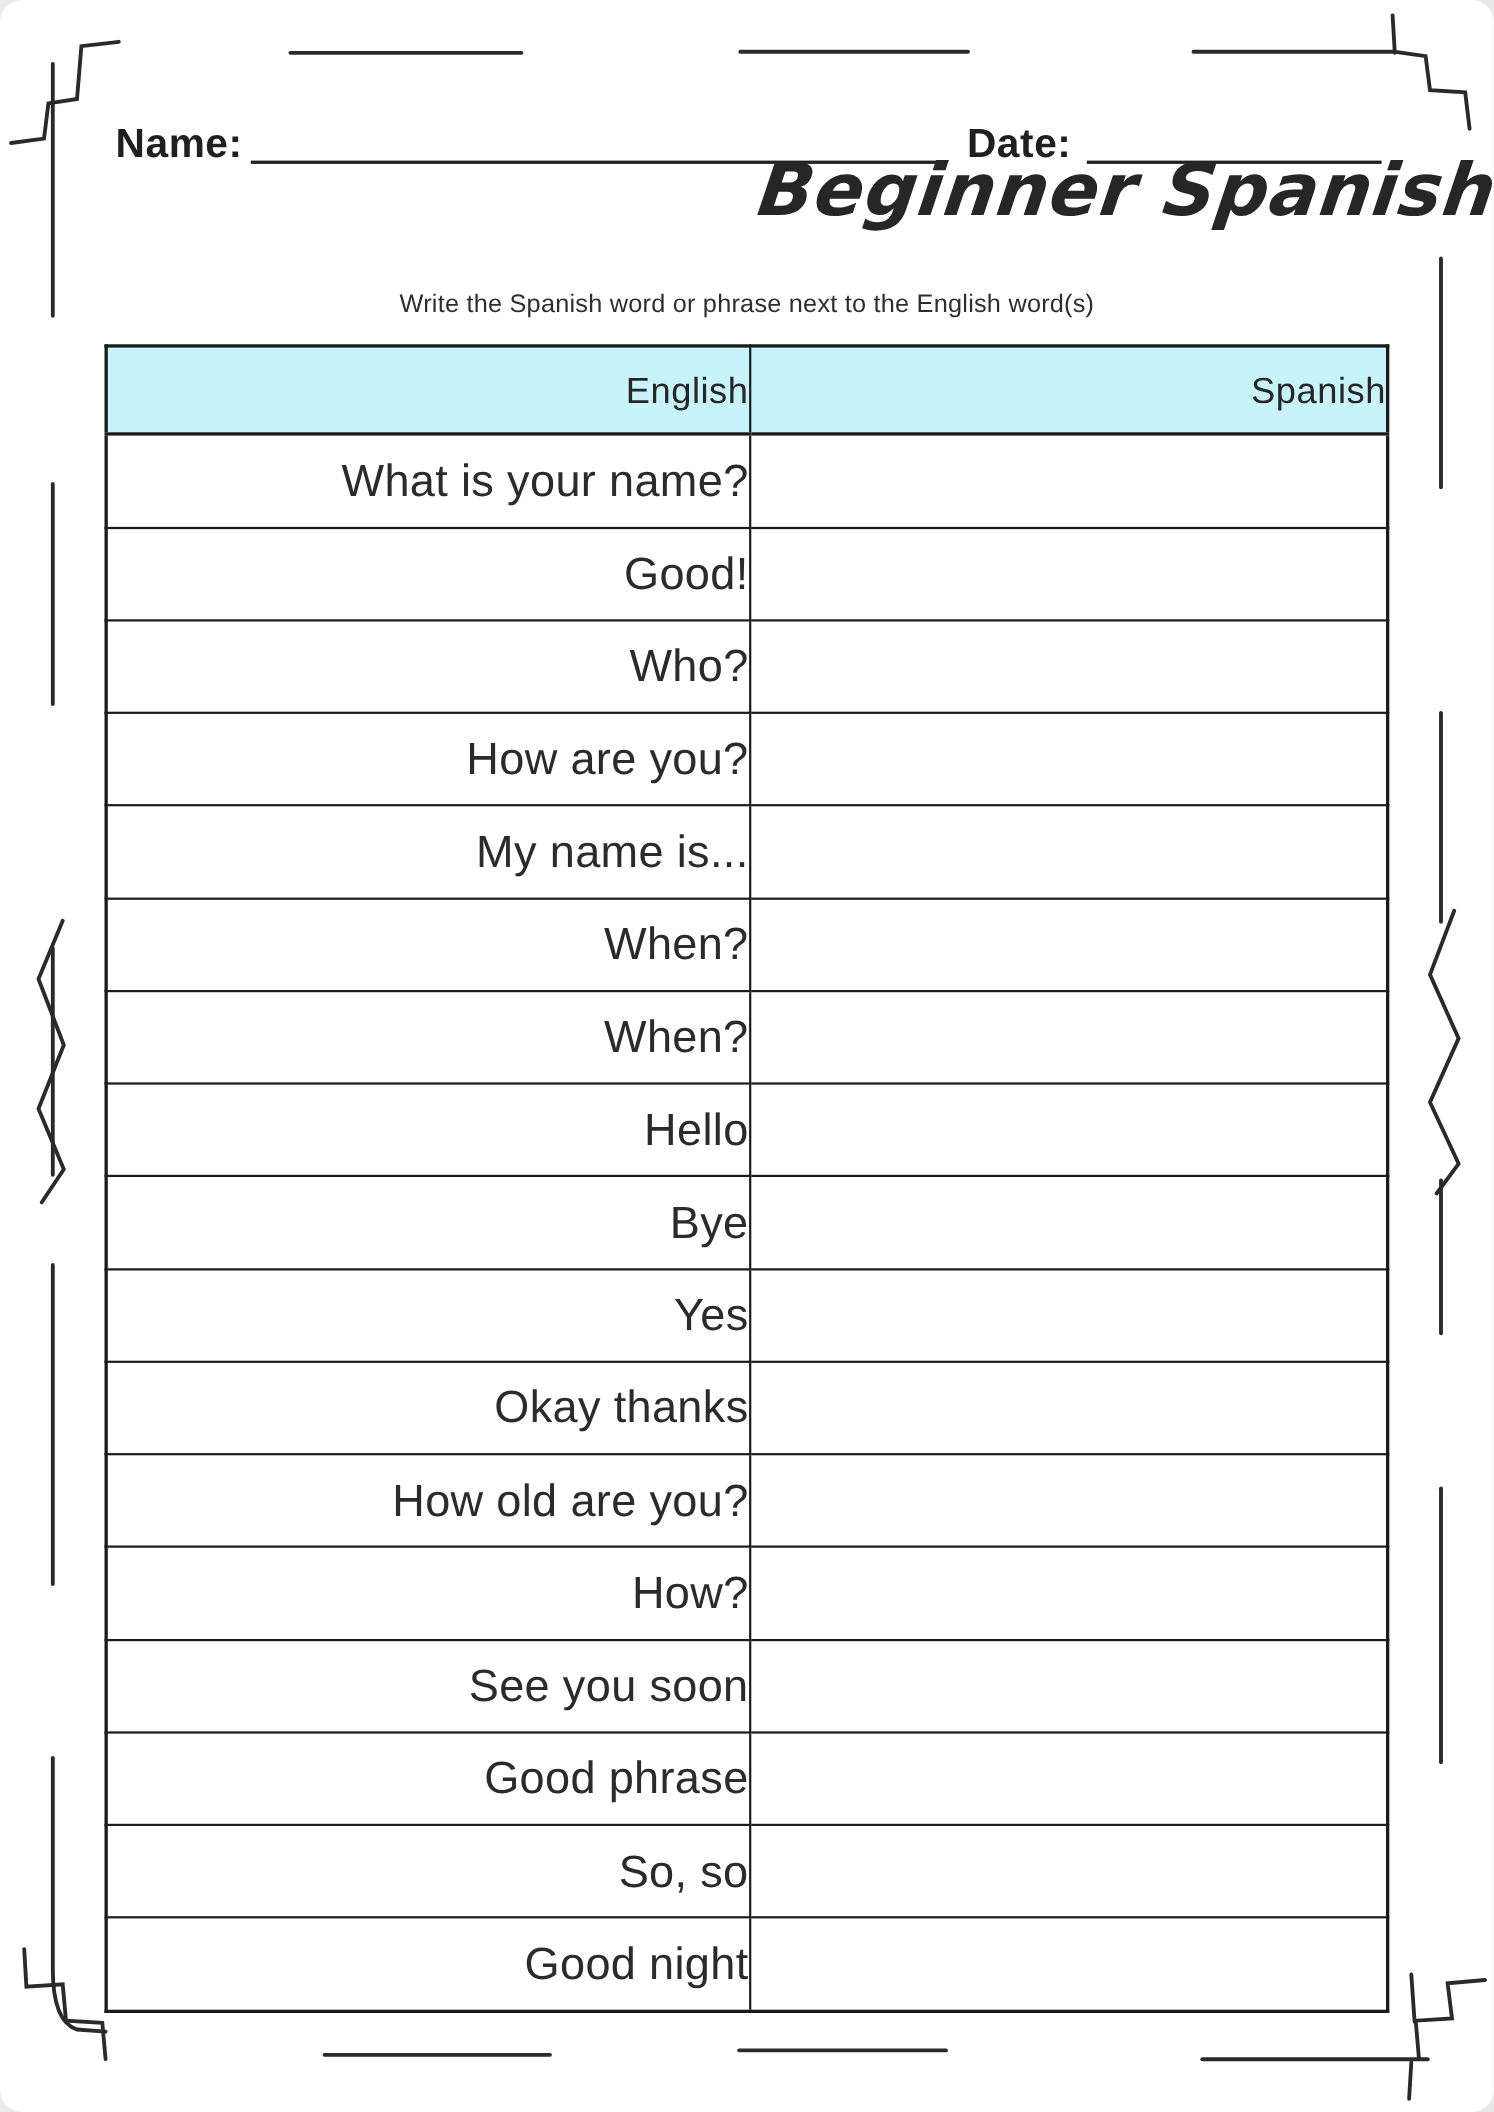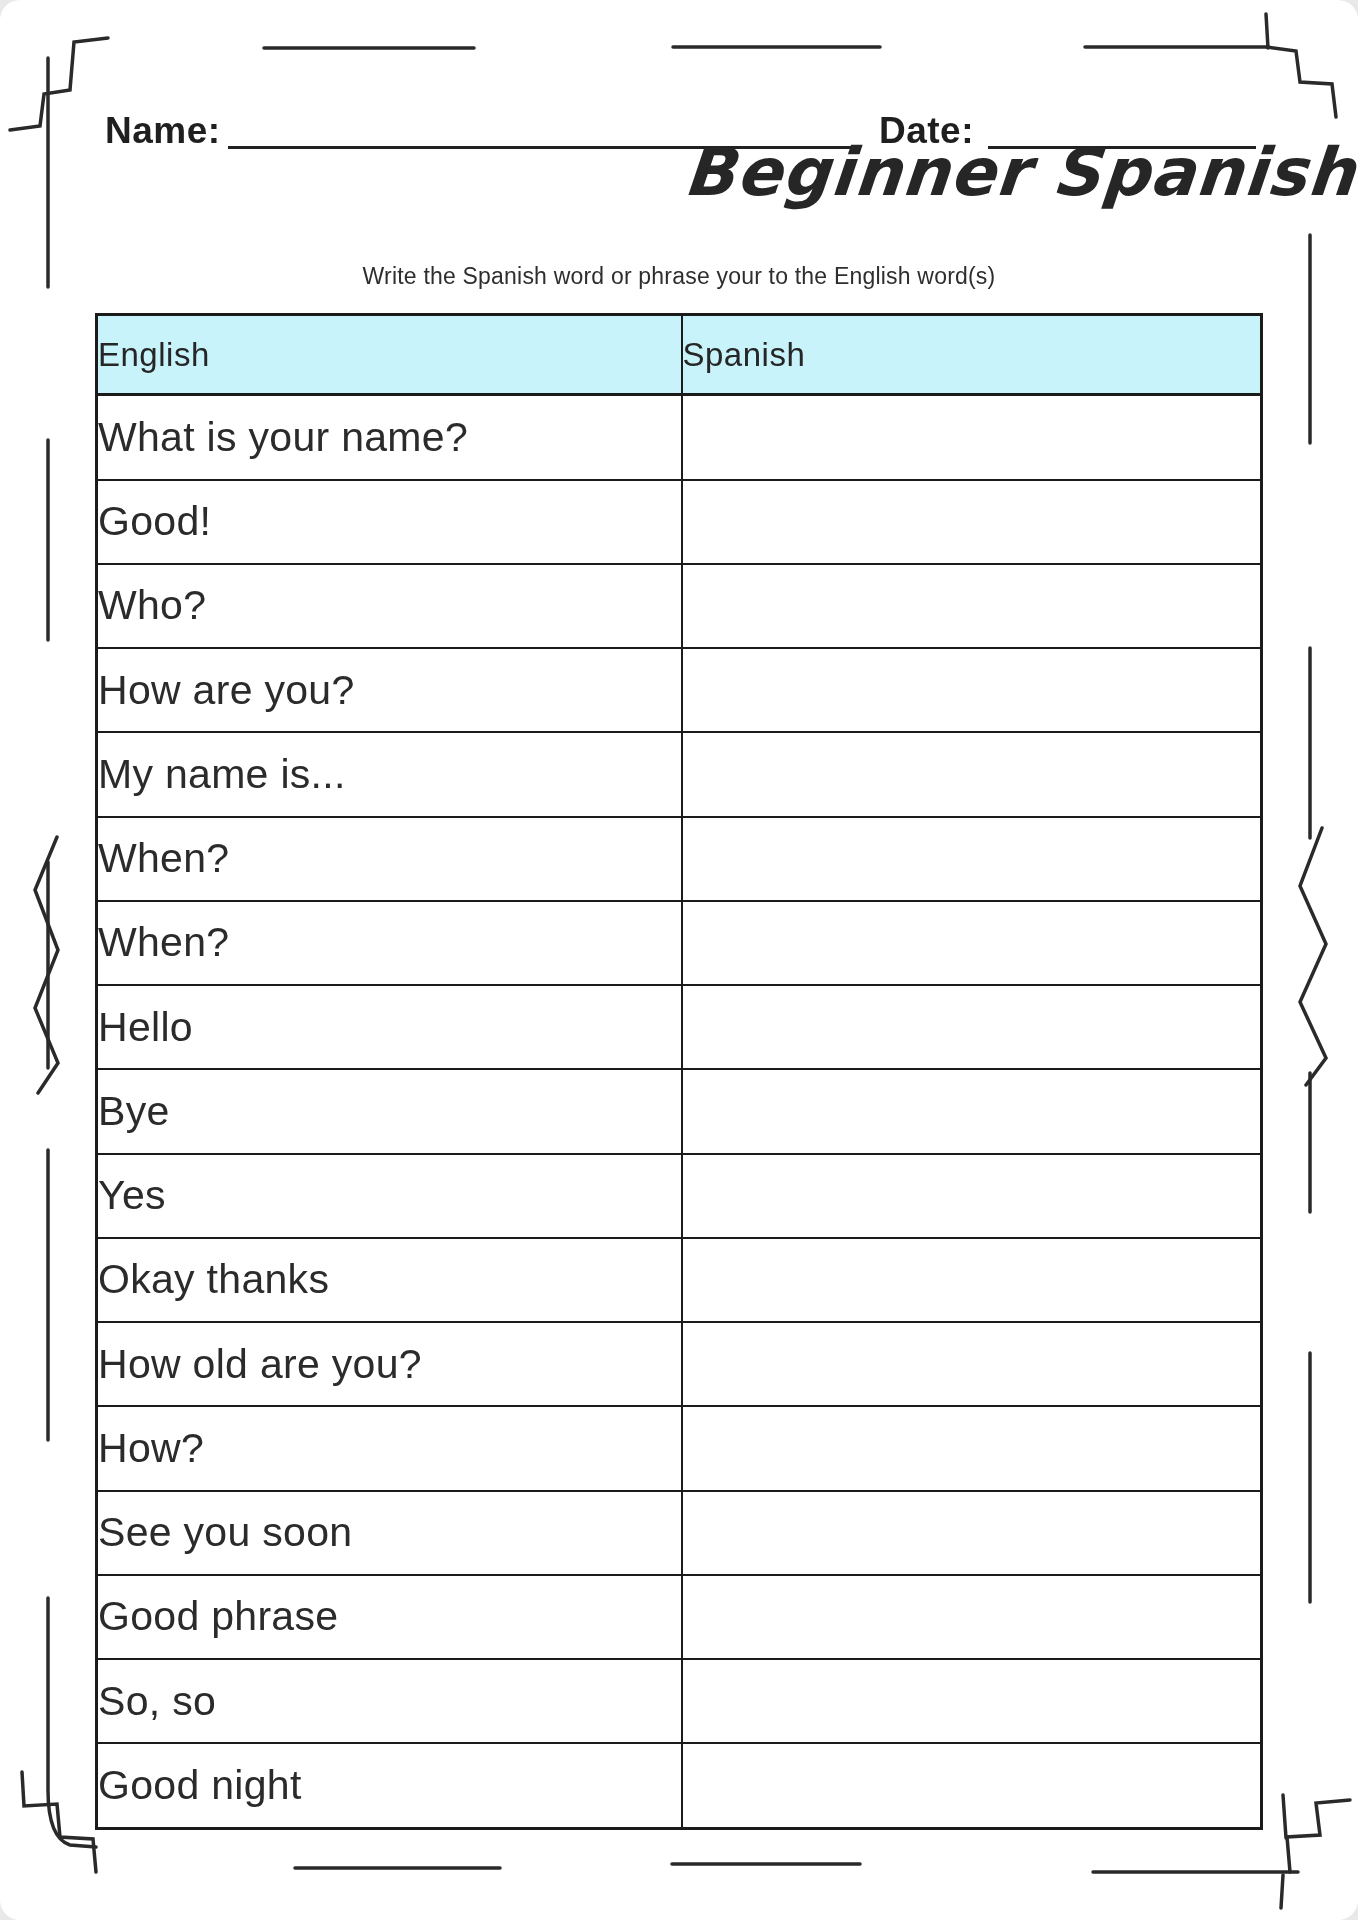--- a/index.html
+++ b/index.html
@@ -43,21 +43,21 @@
   }
 
   table.vocab{
     position:absolute;left:95px;top:313px;
     width:1168px;height:1517px;
     border-collapse:collapse;table-layout:fixed;
     border:3px solid #1b1b1b;
   }
   table.vocab th,table.vocab td{
     border:2px solid #1b1b1b;
-    text-align:left;vertical-align:middle;
+    text-align:right;vertical-align:middle;
     padding:0;
   }
   table.vocab col.c1{width:585px;}
   table.vocab thead th{
     background:#c8f3fa;
     font-size:33px;font-weight:400;color:#262626;
     border-bottom:3px solid #1b1b1b;
     height:77px;
     letter-spacing:.5px;
   }
@@ -106,21 +106,21 @@
   </svg>
 
   <span class="name-label">Name:</span>
   <span class="write-line name-line"></span>
 
   <span class="date-label">Date:</span>
   <span class="write-line date-line"></span>
 
   <div class="title">Beginner Spanish</div>
 
-  <div class="subtitle">Write the Spanish word or phrase your to the English word(s)</div>
+  <div class="subtitle">Write the Spanish word or phrase next to the English word(s)</div>
 
   <table class="vocab">
     <colgroup>
         <col class="c1">
         <col class="c2">
       </colgroup>
     <thead>
       <tr>
         <th>English</th>
         <th>Spanish</th>

